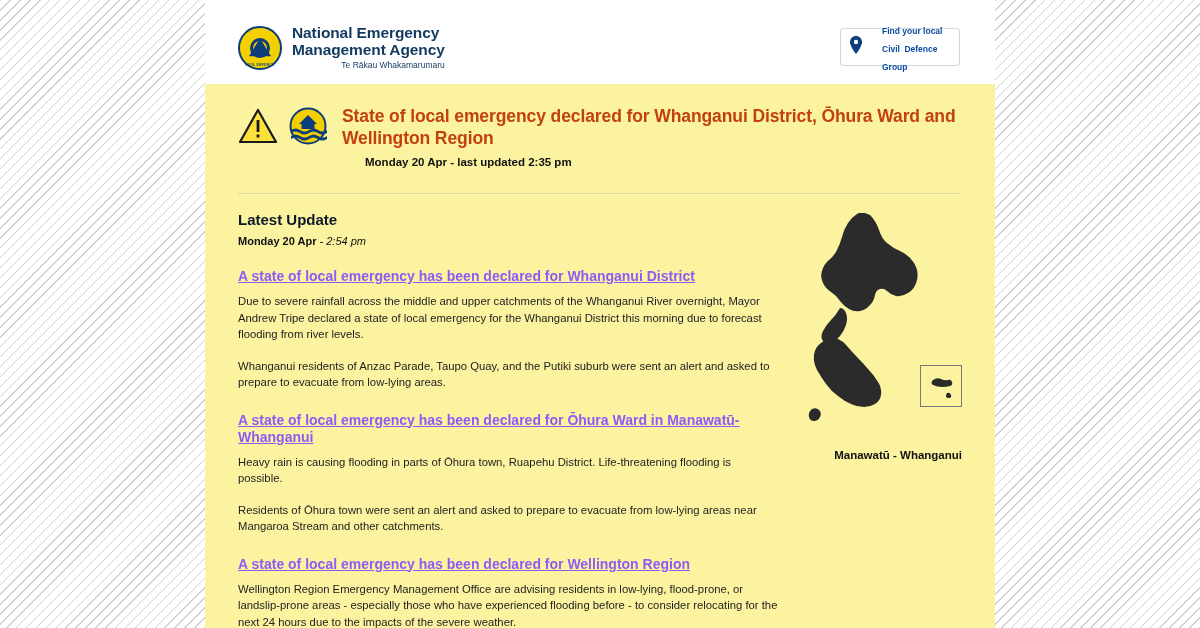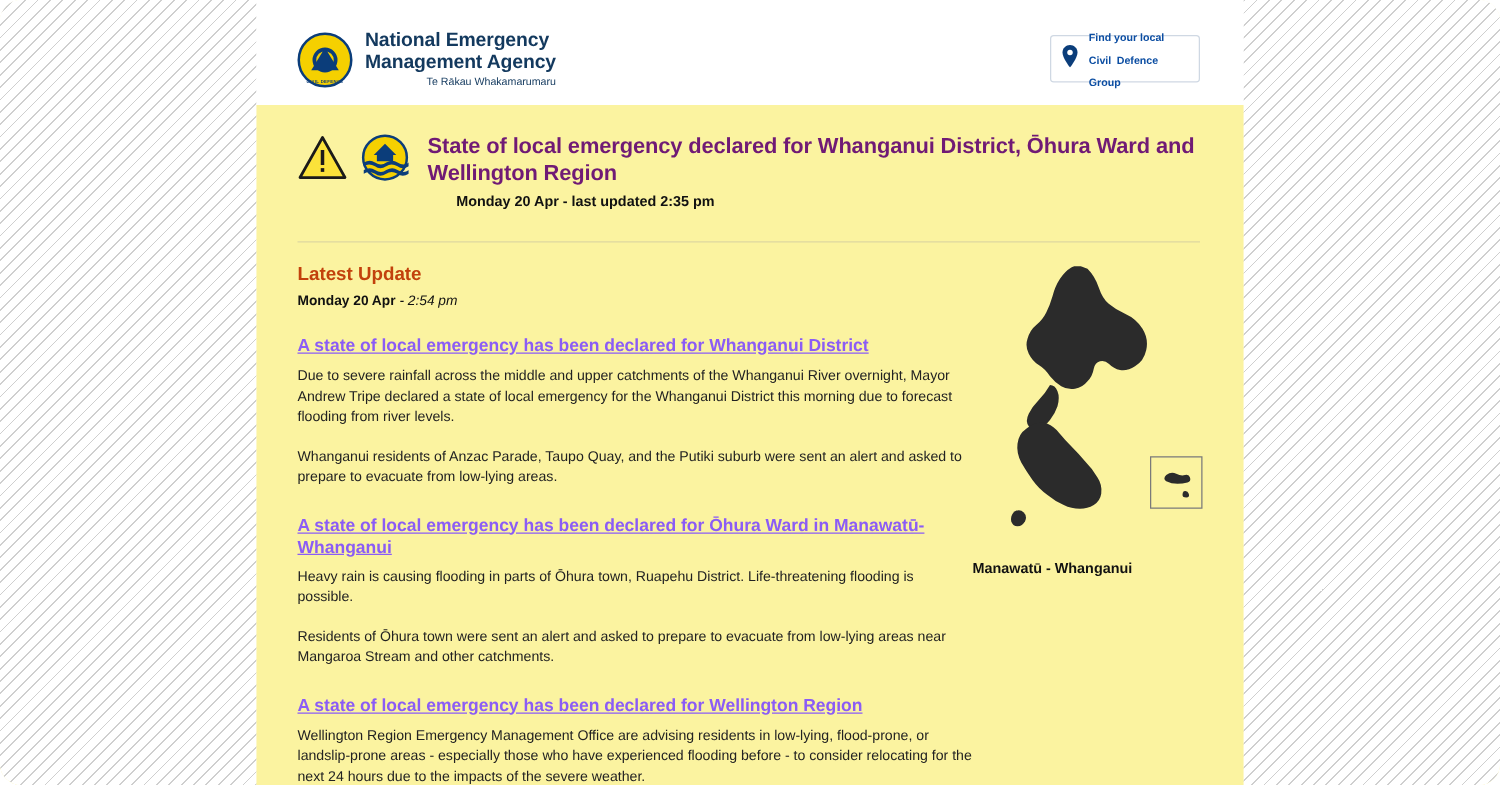--- a/index.html
+++ b/index.html
@@ -8,21 +8,20 @@
     width: 1200px; height: 628px;
     font-family: "Liberation Sans", sans-serif;
     background: #ffffff;
     overflow: hidden;
   }
   .page {
     position: relative;
     width: 1200px; height: 628px;
     background: #fbf3a0;
     overflow: hidden;
-    border-radius: 17px;
   }
   
   .hatch {
     position: absolute;
     top: 0; bottom: 0;
     width: 205px;
     background-color: #ffffff;
     background-image: repeating-linear-gradient(
       -45deg,
       #cfcfcf 0px, #cfcfcf 1px,
@@ -104,21 +103,21 @@
   .find-group {
     position: absolute;
     right: 240px; top: 28px;
     width: 120px; height: 38px;
     border: 1px solid #cfd8e3;
     border-radius: 3px;
     background: #ffffff;
     display: flex;
     align-items: center;
     padding: 0 8px;
-    gap: 8px;
+    gap: 19px;
   }
   .pin-icon { flex: 0 0 auto; }
   .find-group .fg-label {
     font-size: 8.5px;
     font-weight: bold;
     color: #0b4da2;
     line-height: 11px;
   }
 
   .content {
@@ -145,21 +144,21 @@
     padding-top: 2px;
     flex: 0 0 auto;
   }
 
   .alert-text {
     padding-left: 15px;
   }
   .alert-title {
     font-size: 17.5px;
     font-weight: bold;
-    color: #701a75;
+    color: #c2410c;
     line-height: 22px;
     letter-spacing: -0.1px;
     max-width: 620px;
   }
   .alert-sub {
     font-size: 11.5px;
     font-weight: bold;
     color: #111111;
     margin-top: 7px;
     padding-left: 23px;
@@ -181,21 +180,21 @@
     width: 724px;
     display: flex;
     gap: 0;
   }
   .col-left { width: 540px; flex: 0 0 540px; }
   .col-right { width: 184px; flex: 0 0 184px; position: relative; }
 
   h2.latest {
     font-size: 15px;
     font-weight: bold;
-    color: #c2410c;
+    color: #0f172a;
     margin: 0;
     line-height: 18px;
   }
   .latest-date {
     font-size: 11px;
     color: #111111;
     margin-top: 6px;
     font-weight: bold;
   }
   .latest-date em {
@@ -219,21 +218,21 @@
   p.para.gap { margin-top: 15px; }
   .bold { font-weight: bold; color: #111; }
 
   .nz-map-wrap {
     position: relative;
     width: 184px;
     height: 230px;
     margin-top: 2px;
   }
   .map-caption {
-    text-align: left;
+    text-align: right;
     font-size: 11.5px;
     font-weight: bold;
     color: #111111;
     margin-top: 6px;
   }
   .inset-box {
     position: absolute;
     right: 0px;
     top: 152px;
     width: 42px; height: 42px;

